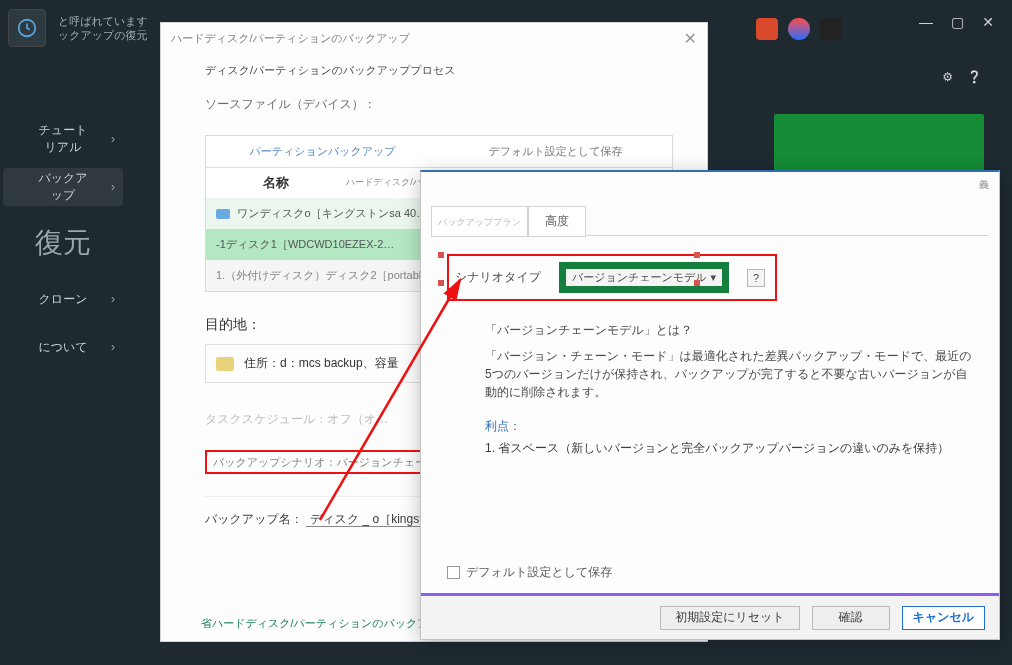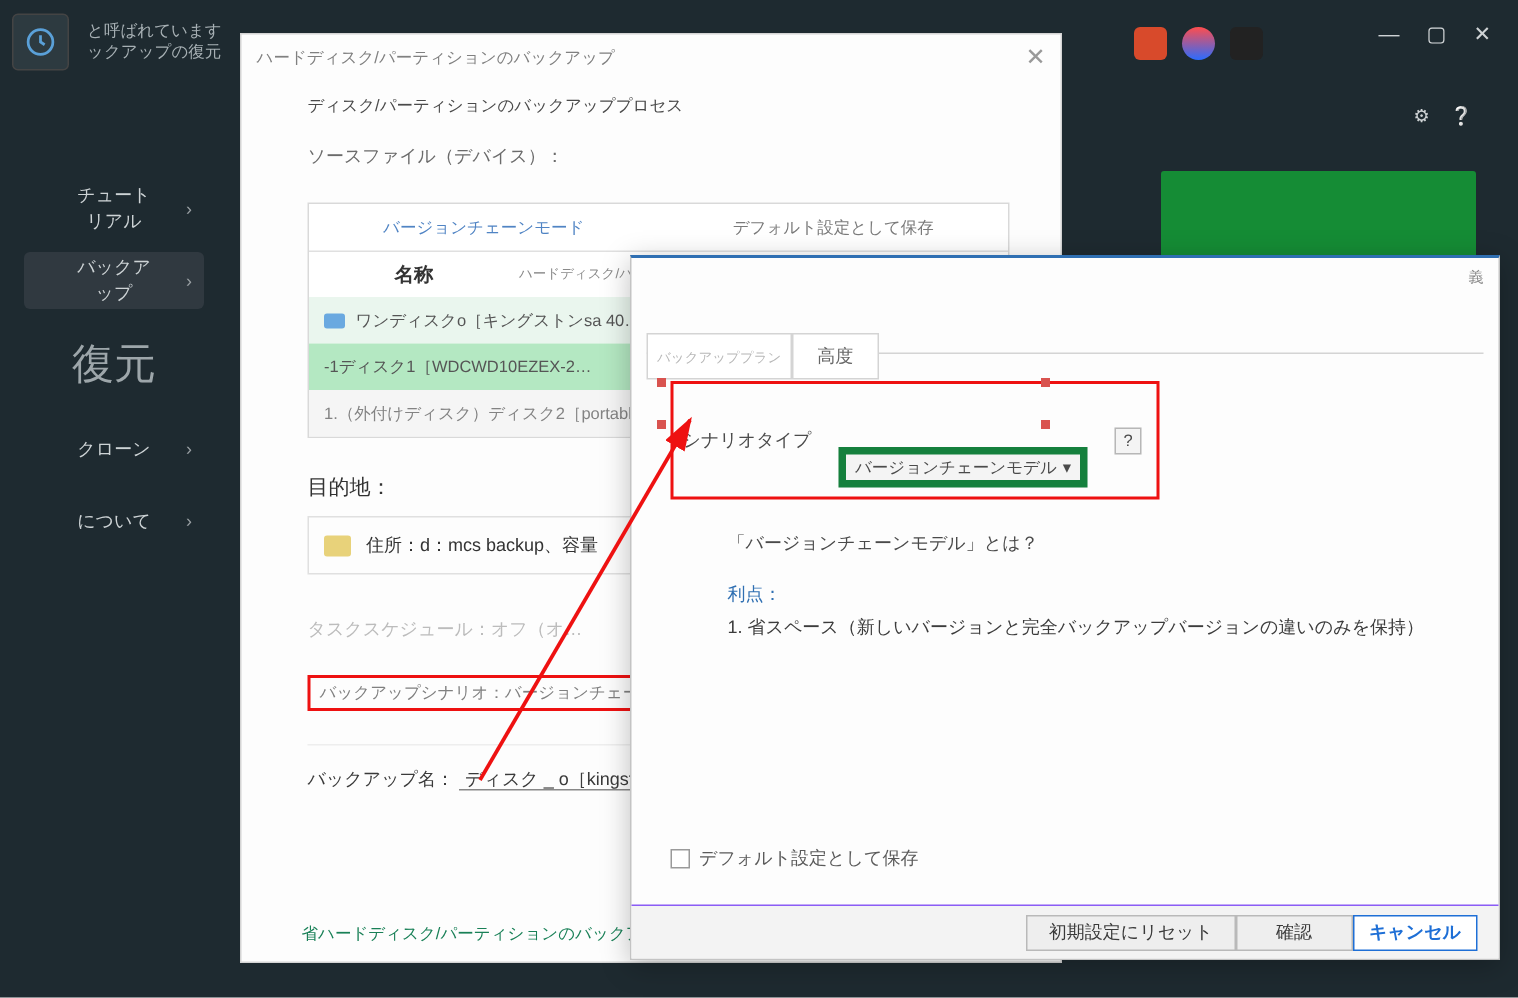--- a/index.html
+++ b/index.html
@@ -12,21 +12,21 @@
 .titlebar .logo svg { width:22px; height:22px; }
 .titlebar .tcol { color:#a7b0b4; font-size:11px; line-height:14px; margin-left:4px; }
 .titlebar .winbtns { position:absolute; right:18px; top:14px; display:flex; gap:18px; color:#cfd3d5; font-size:14px; }
 .tray-icons { position:absolute; top:18px; right:170px; display:flex; gap:10px; }
 .tray-icons .ic { width:22px; height:22px; border-radius:4px; }
 
 
 .rt-tools { position:absolute; right:30px; top:70px; display:flex; gap:14px; color:#cfd3d5; }
 
 
-.sidebar { position:absolute; left:16px; top:120px; width:140px; }
+.sidebar { position:absolute; left:3px; top:120px; width:140px; }
 .sidebar .btn { width:120px; height:38px; margin-bottom:10px; border-radius:4px; display:flex; align-items:center; justify-content:center; color:#cdd3d5; font-size:12px; position:relative; }
 .sidebar .btn.sel { background:#303940; }
 .sidebar .restore { font-size:28px; color:#9da6aa; height:46px; margin:14px 0; }
 
 
 .green-panel { position:absolute; right:28px; top:114px; width:210px; height:70px; background:#158c35; border-radius:2px; }
 
 
 .dlg { position:absolute; left:160px; top:22px; width:548px; height:620px; background:#fdfdfd; border:1px solid #d4d4d4; }
 .dlg-h { height:30px; display:flex; align-items:center; padding:0 10px; justify-content:space-between; color:#808080; font-size:11px; }
@@ -54,40 +54,40 @@
 .bkname { margin-top:22px; font-size:12px; color:#3a3a3a; border-top:1px solid #eee; padding-top:14px;}
 .bkname .val { border-bottom:1px solid #888; padding:0 4px;}
 
 .dlg-foot { position:absolute; bottom:10px; left:40px; font-size:11px; color:#198057; line-height:15px; }
 
 
 .odlg { position:absolute; left:420px; top:170px; width:580px; height:470px; background:#fdfdfd; border:1px solid #c3c3c3; border-top:2px solid #2f6fb2; box-shadow:0 4px 18px rgba(0,0,0,.25); }
 .odlg-h { height:26px; display:flex; align-items:center; padding:0 10px; font-size:10px; color:#8c8c8c; justify-content:space-between; }
 .odlg-grn { color:#888; }
 .otabs { display:flex; padding:0 10px; gap:0; margin-top:6px;}
-.otabs .ot { border:1px solid #d4d4d4; padding:6px 16px; font-size:12px; color:#666; position:relative; top:18px; background:#fff; }
+.otabs .ot { border:1px solid #d4d4d4; padding:6px 16px; font-size:12px; color:#666; position:relative; top:2px; background:#fff; }
 .otabs .ot.small { font-size:9px; color:#b8b8b8; padding:9px 6px 5px; }
 .orule { border-top:1px solid #d4d4d4; margin:0 10px; }
 
 .optbody { padding:18px 26px 10px 26px; color:#4b4b4b; font-size:12px; }
 .optrow { display:flex; align-items:center; gap:18px; }
-.optrow .sel { border:5px solid #15803d; background:#f4f4f4; padding:1px 6px; font-size:11px; display:flex; align-items:center; gap:4px;margin-top:36px;}
+.optrow .sel { border:7px solid #15803d; background:#f4f4f4; padding:1px 6px; font-size:11px; display:flex; align-items:center; gap:4px;}
 .optrow .hq { border:1px solid #b7b7b7; width:18px; height:18px; display:flex; align-items:center; justify-content:center; font-size:11px; background:#f4f4f4;}
 .redbox2 { border:2px solid #e11; padding:6px 10px 6px 6px; display:inline-flex; }
 
 .exp { margin:20px 0 0 38px; color:#4a4a4a; line-height:18px; font-size:12px; }
 .exp .q { margin-bottom:8px; }
 .exp .adv-h { color:#2f6fb2; margin:16px 0 4px; }
 .exp .adv1 { color:#3c3c3c; margin-bottom:6px;}
 .exp .adv2 { color:#b6b6b6; }
 
 .savechk { position:absolute; left:26px; bottom:58px; display:flex; align-items:center; gap:6px; font-size:12px; color:#5a5a5a;}
 .savechk .cb { width:13px; height:13px; border:1px solid #9a9a9a; background:#fff;}
 
-.ofoot { position:absolute; left:0; right:0; bottom:0; height:36px; border-top:1px solid #8b5cf6; background:#f3f3f3; display:flex; justify-content:flex-end; align-items:center; padding:0 14px;}
+.ofoot { position:absolute; left:0; right:0; bottom:0; height:46px; border-top:3px solid #8b5cf6; background:#f3f3f3; display:flex; justify-content:flex-end; align-items:center; gap:12px; padding:0 14px;}
 .ofoot .b { min-width:78px; height:24px; border:1px solid #b9b9b9; background:#eee; display:flex; align-items:center; justify-content:center; font-size:12px; color:#3a3a3a; padding:0 10px;}
 .ofoot .b.reset { min-width:120px; padding:0 14px;}
 .ofoot .b.cancel { border:1px solid #1e6fd6; background:#fff; color:#1e6fd6; font-weight:bold;}
 
 
 .arrow { position:absolute; left:300px; top:270px; pointer-events:none; }
 
 .corner { position:absolute; width:6px; height:6px; background:#d9534f; }
 </style>
 </head>
@@ -150,21 +150,21 @@
 <div class="dlg">
   <div class="dlg-h">
     <span>ハードディスク/パーティションのバックアップ</span>
     <span style="font-size:16px;color:#999">✕</span>
   </div>
   <div class="dlg-body">
     <div class="sect-title">ディスク/パーティションのバックアッププロセス</div>
     <div class="lbl">ソースファイル（デバイス）：</div>
     <div class="panel">
       <div class="tabbar">
-        <div class="tb">バージョンチェーンモード</div>
+        <div class="tb">パーティションバックアップ</div>
         <div class="tb inactive">デフォルト設定として保存</div>
       </div>
       <div class="disks">
         <div class="hdr" style="display:flex">
           <div style="flex:0 0 140px;text-align:center">名称</div>
           <div style="flex:1;font-size:9px;font-weight:normal;color:#8a8a8a;text-align:left;padding-top:2px">ハードディスク/パーティションのバックアップオプションに戻る</div>
         </div>
         <div class="row r0">
           <span style="display:inline-block;width:14px;height:10px;background:#6aa9e0;border-radius:2px;margin-right:4px;vertical-align:middle"></span>
           <span>ワンディスクo［キングストンsa 40…</span>
@@ -220,20 +220,21 @@
         <span class="hq">?</span>
       </span>
     </span>
     <span class="corner" style="position:absolute;left:17px;top:80px"></span>
     <span class="corner" style="position:absolute;left:273px;top:80px"></span>
     <span class="corner" style="position:absolute;left:17px;top:108px"></span>
     <span class="corner" style="position:absolute;left:273px;top:108px"></span>
 
     <div class="exp">
       <div class="q">「バージョンチェーンモデル」とは？</div>
+      <div>「バージョン・チェーン・モード」は最適化された差異バックアップ・モードで、最近の5つのバージョンだけが保持され、バックアップが完了すると不要な古いバージョンが自動的に削除されます。</div>
       <div class="adv-h">利点：</div>
       <div class="adv1">1. 省スペース（新しいバージョンと完全バックアップバージョンの違いのみを保持）</div>
     </div>
   </div>
 
   <div class="savechk">
     <span class="cb"></span>
     <span>デフォルト設定として保存</span>
   </div>
 

